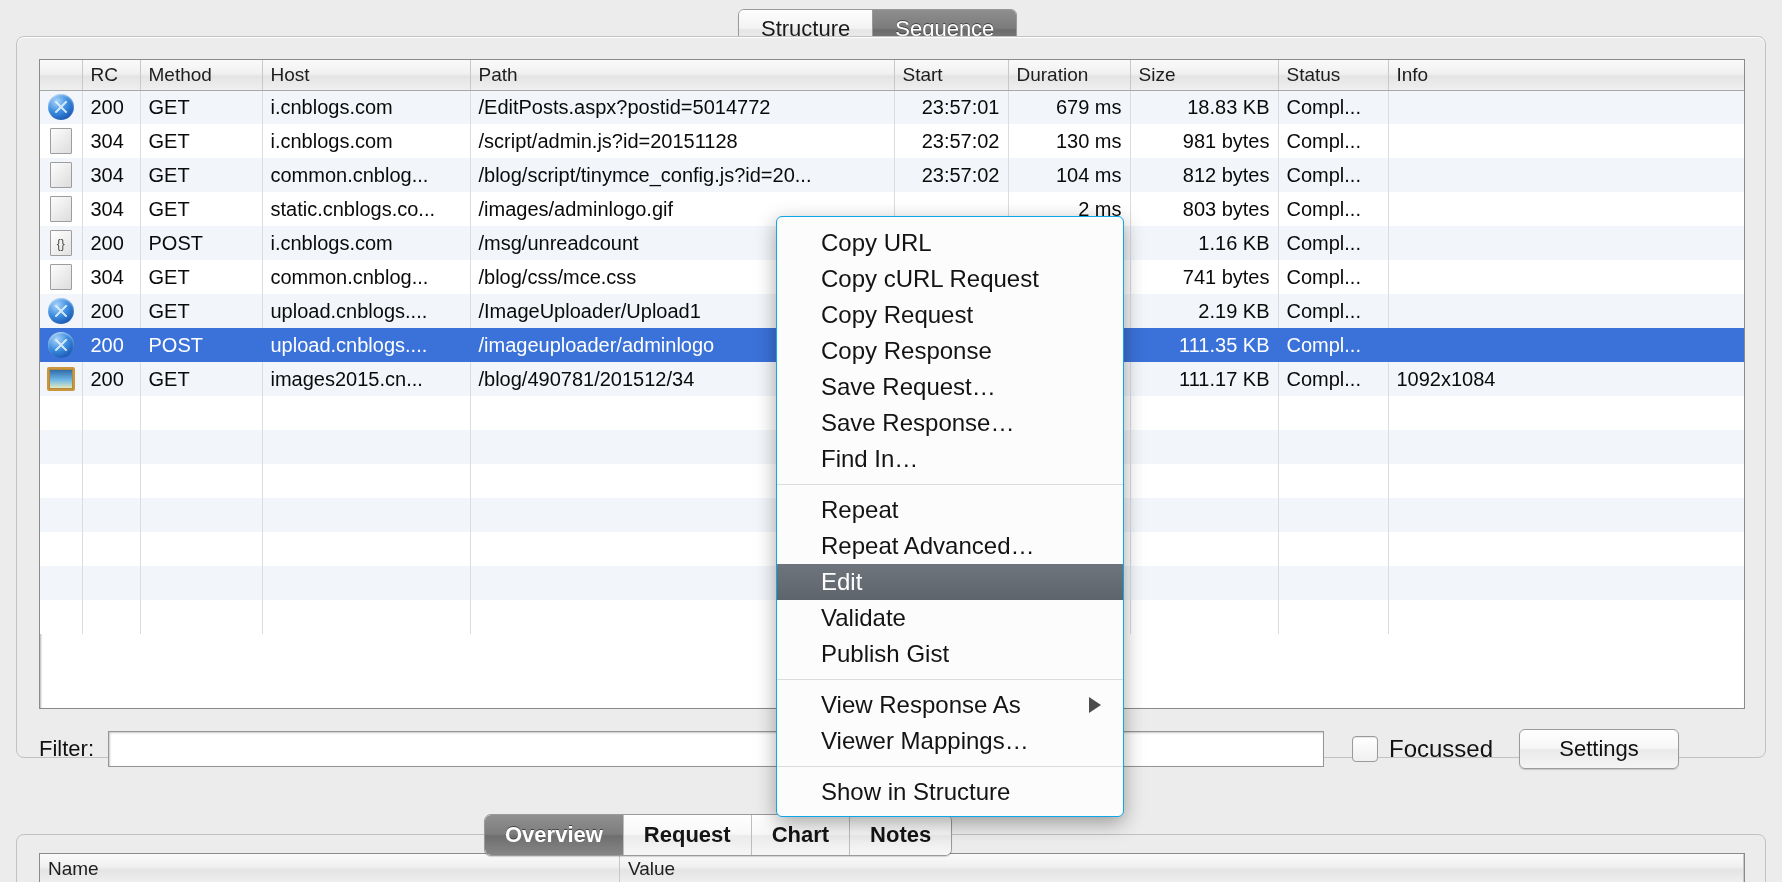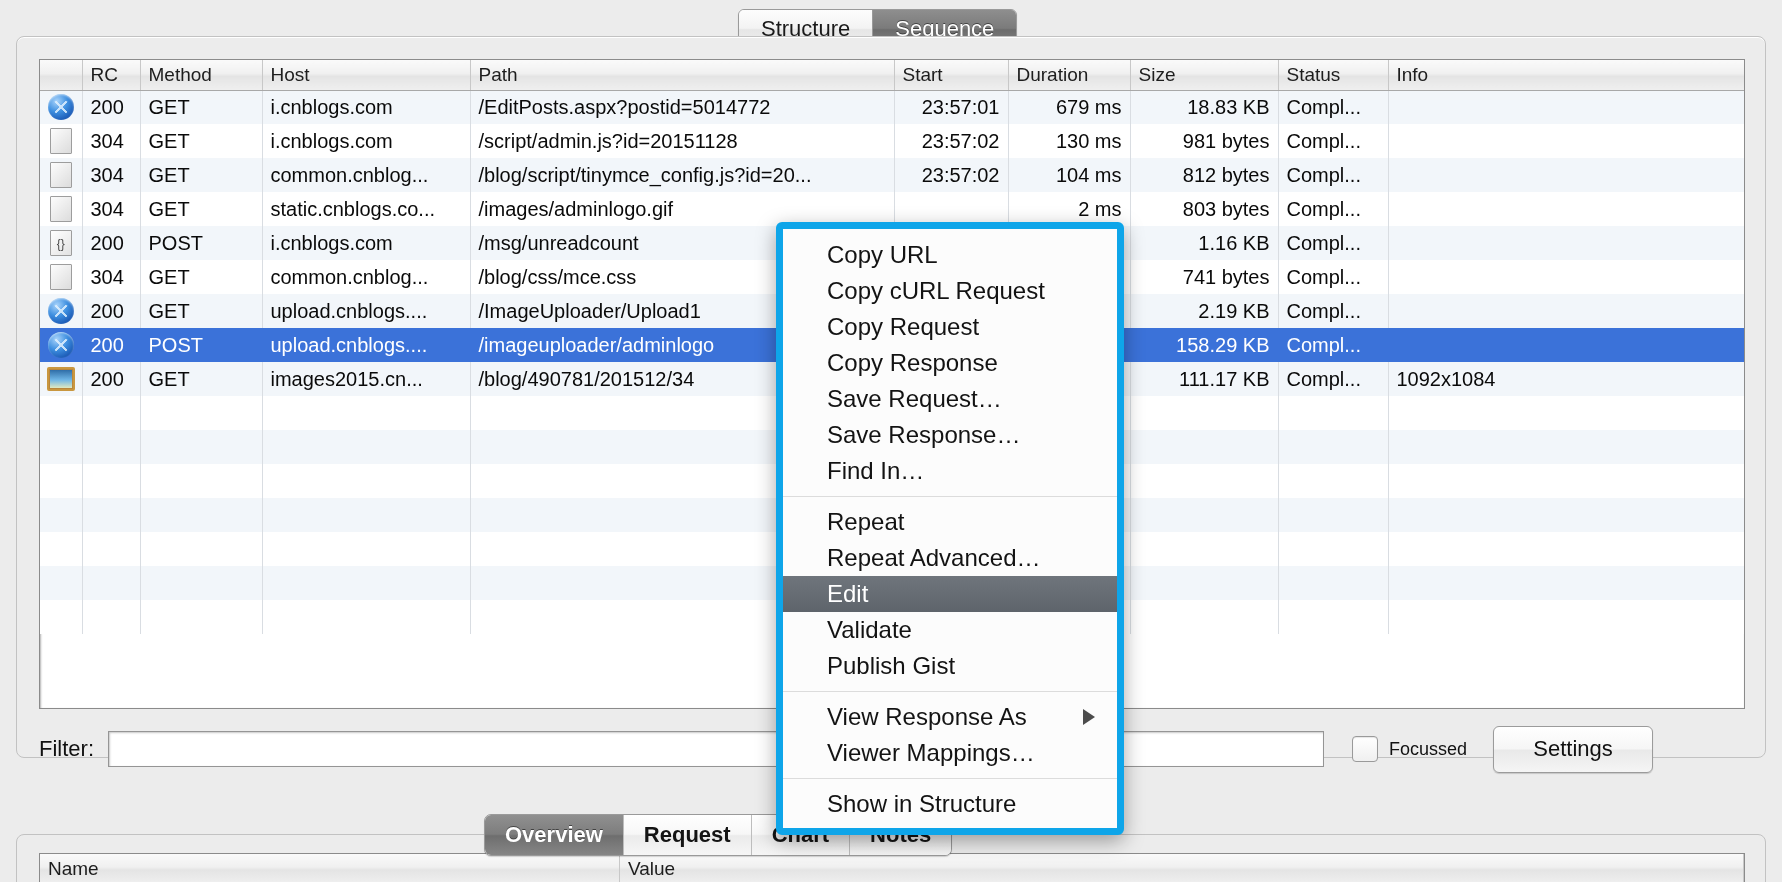--- a/index.html
+++ b/index.html
@@ -89,22 +89,22 @@
   
   .filter-row{position:absolute;left:22px;top:690px;width:1706px;height:44px;
     display:flex;align-items:center;}
   .filter-label{font-size:22px;color:#111;margin-right:14px;}
   .filter-input{flex:0 0 1216px;height:36px;background:#fff;border:1px solid #959595;
     box-shadow:inset 1px 1px 2px rgba(0,0,0,.22);font-size:20px;padding:0 8px;outline:none;}
   .chk-wrap{display:flex;align-items:center;margin-left:28px;}
   .chk{width:26px;height:26px;border:1px solid #9a9a9a;border-radius:4px;
     background:linear-gradient(to bottom,#ffffff,#f0f0f0);
     box-shadow:inset 0 1px 1px rgba(0,0,0,.10);}
-  .chk-label{font-size:18px;color:#111;margin-left:11px;}
-  .btn{margin-left:26px;height:47px;min-width:160px;padding:0 18px;
+  .chk-label{font-size:24px;color:#111;margin-left:11px;}
+  .btn{margin-left:26px;height:40px;min-width:160px;padding:0 18px;
     font-size:22px;color:#111;border:1px solid #9b9b9b;border-radius:6px;
     background:linear-gradient(to bottom,#ffffff 0%,#f6f6f6 48%,#e9e9e9 52%,#f5f5f5 100%);
     box-shadow:0 1px 1px rgba(0,0,0,.16);cursor:default;}
 
   
   .btabs{position:absolute;left:484px;top:814px;display:flex;
     border:1px solid #9a9a9a;border-radius:7px;overflow:hidden;height:42px;
     box-shadow:0 1px 1px rgba(0,0,0,.16);background:#fff;z-index:4;}
   .btab{display:flex;align-items:center;justify-content:center;padding:0 20px;
     font-size:22px;color:#141414;
@@ -121,22 +121,22 @@
     background:#fff;border:1px solid #8b8b8b;
     box-shadow:inset 1px 1px 2px rgba(0,0,0,.3);overflow:hidden;}
   .lower-head{display:flex;height:30px;font-size:19px;color:#1d1d1d;
     background:linear-gradient(to bottom,#fafafa 0%,#f0f0f0 45%,#e4e4e4 55%,#efefef 100%);
     border-bottom:1px solid #a8a8a8;}
   .lower-head div{padding:4px 0 0 8px;border-right:1px solid #c8c8c8;}
   .lh-name{width:580px;}
   .lh-value{flex:1;}
 
   
-  .ctx{position:absolute;left:776px;top:222px;width:348px;
-    background:#fcfcfc;border:7px solid #0ea5e9;border-radius:6px;
+  .ctx{position:absolute;left:776px;top:216px;width:348px;
+    background:#fcfcfc;border:1px solid #0ea5e9;border-radius:6px;
     box-shadow:0 6px 20px rgba(0,0,0,.35);padding:8px 0 6px 0;z-index:40;
     overflow:hidden;}
   .ctx-item{position:relative;height:36px;display:flex;align-items:center;
     padding:0 16px 0 44px;font-size:24px;color:#131313;white-space:nowrap;cursor:default;}
   .ctx-item.hl{background:linear-gradient(to bottom,#6f757c,#5e646b);color:#fff;}
   .ctx-sep{height:1px;background:#dcdcdc;margin:7px 0;}
   .ctx-arrow{position:absolute;right:22px;top:50%;transform:translateY(-50%);
     width:0;height:0;border-left:12px solid #4c4c4c;
     border-top:8px solid transparent;border-bottom:8px solid transparent;}
 </style>
@@ -254,21 +254,21 @@
               <td class="c-info"></td>
             </tr>
             <tr class="sel">
               <td class="c-icon"><span class="ic ic-globe"></span></td>
               <td class="c-rc">200</td>
               <td class="c-method">POST</td>
               <td class="c-host">upload.cnblogs....</td>
               <td class="c-path">/imageuploader/adminlogo</td>
               <td class="c-start num"></td>
               <td class="c-dur num">0 ms</td>
-              <td class="c-size num">158.29 KB</td>
+              <td class="c-size num">111.35 KB</td>
               <td class="c-status">Compl...</td>
               <td class="c-info"></td>
             </tr>
             <tr class="alt">
               <td class="c-icon"><span class="ic ic-img"></span></td>
               <td class="c-rc">200</td>
               <td class="c-method">GET</td>
               <td class="c-host">images2015.cn...</td>
               <td class="c-path">/blog/490781/201512/34</td>
               <td class="c-start num"></td>

